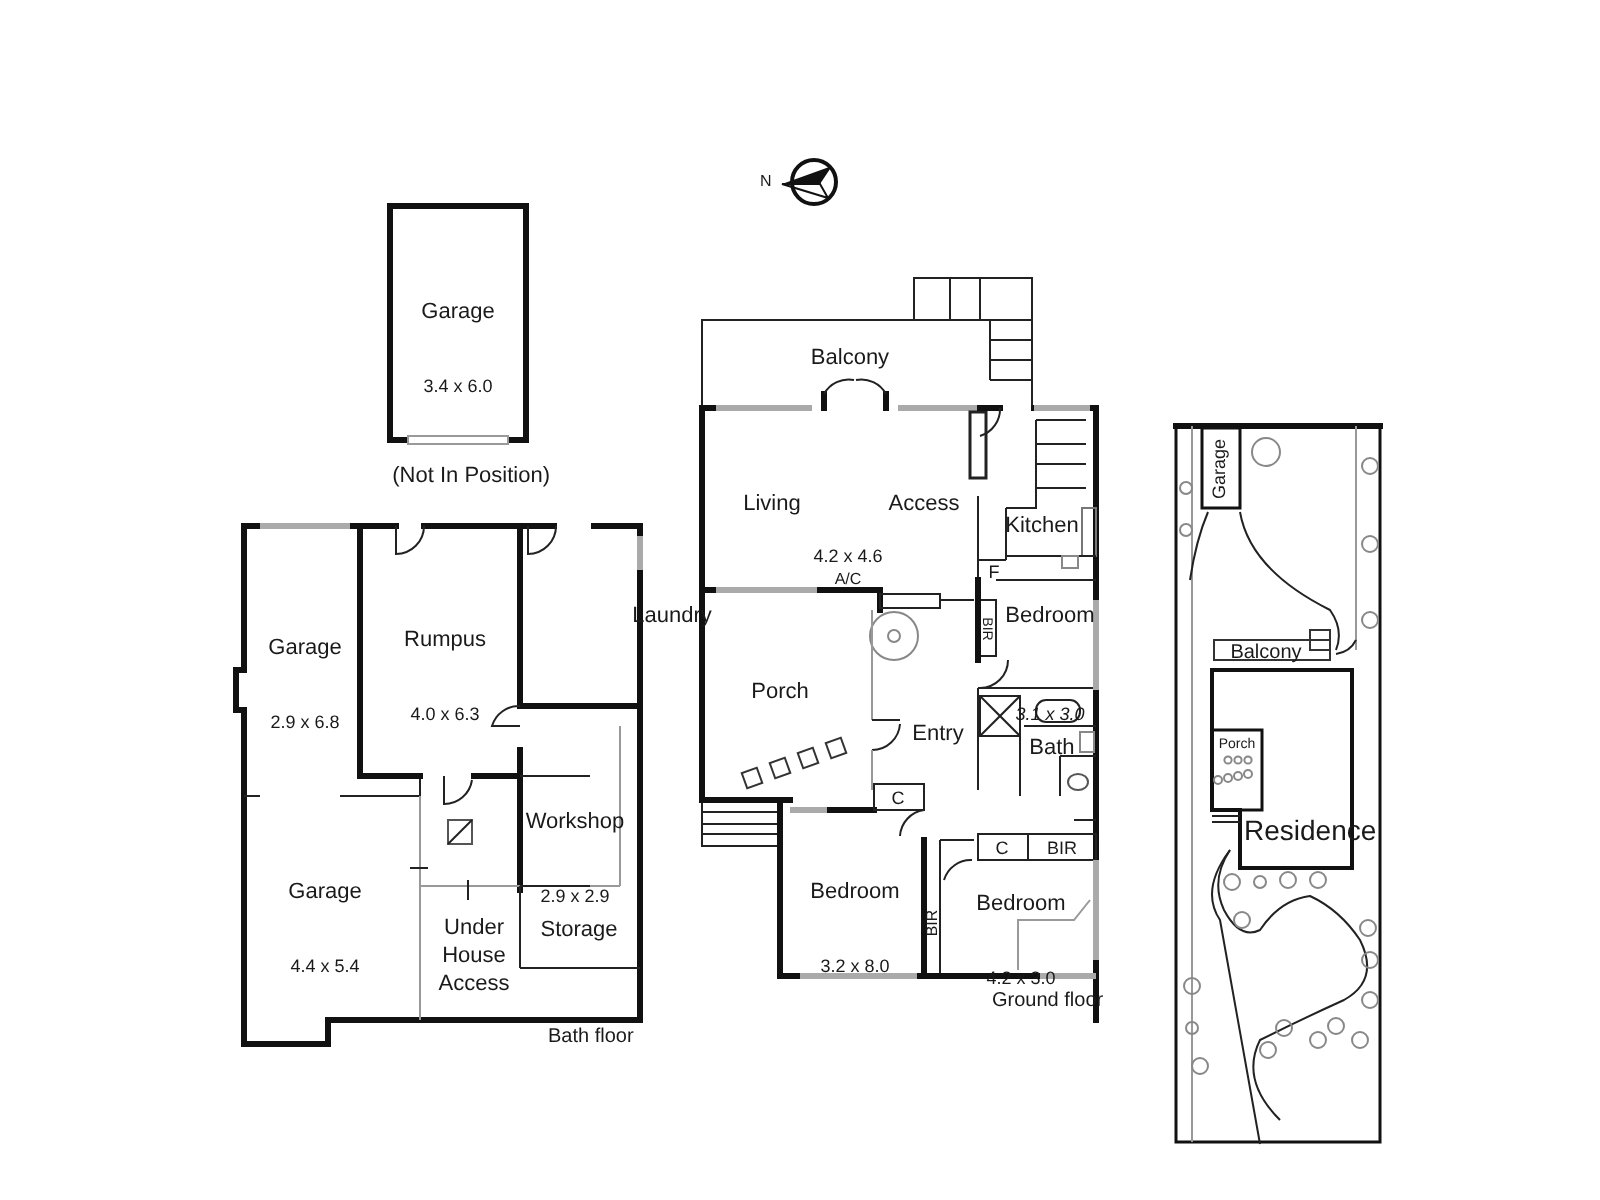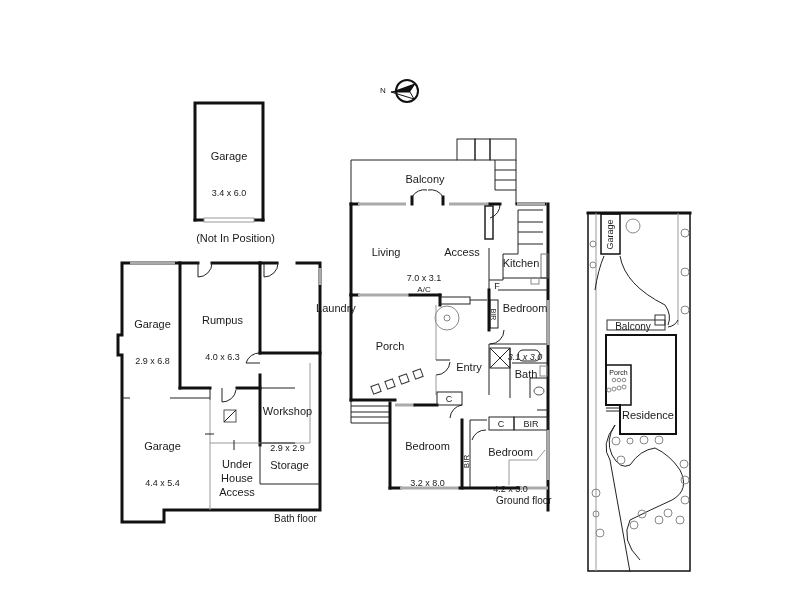--- a/index.html
+++ b/index.html
@@ -242,21 +242,21 @@
 <div class="lbl" style="left:130px;top:440px;width:65px;">Garage</div>
 <div class="lbl dim" style="left:130px;top:453px;width:65px;">4.4 x 5.4</div>
 <div class="lbl" style="left:262px;top:459px;width:55px;">Storage</div>
 <div class="lbl" style="left:212px;top:458px;width:50px;">Under</div>
 <div class="lbl" style="left:212px;top:472px;width:50px;">House</div>
 <div class="lbl" style="left:212px;top:486px;width:50px;">Access</div>
 <div class="floorlbl" style="left:274px;top:513px;">Bath floor</div>
 
 <div class="lbl" style="left:395px;top:173px;width:60px;">Balcony</div>
 <div class="lbl" style="left:366px;top:246px;width:40px;">Living</div>
-<div class="lbl dim" style="left:399px;top:248px;width:50px;">7.0 x 3.1</div>
+<div class="lbl dim" style="left:399px;top:248px;width:50px;">4.2 x 4.6</div>
 <div class="lbl" style="left:442px;top:246px;width:40px;">Access</div>
 <div class="lbl" style="left:500px;top:257px;width:42px;">Kitchen</div>
 <div class="lbl small" style="left:492px;top:280px;width:10px;">F</div>
 <div class="lbl small" style="left:414px;top:283px;width:20px;font-size:8px;">A/C</div>
 <div class="lbl" style="left:502px;top:302px;width:46px;">Bedroom</div>
 <div class="lbl dim" style="left:502px;top:327px;width:46px;font-style:italic;">3.1 x 3.0</div>
 <div class="lbl small" style="left:486px;top:308px;width:14px;font-size:7px;transform:rotate(90deg);">BIR</div>
 <div class="lbl" style="left:370px;top:340px;width:40px;">Porch</div>
 <div class="lbl" style="left:452px;top:361px;width:34px;">Entry</div>
 <div class="lbl" style="left:514px;top:368px;width:24px;">Bath</div>
@@ -266,13 +266,13 @@
 <div class="lbl" style="left:400px;top:440px;width:55px;">Bedroom</div>
 <div class="lbl dim" style="left:400px;top:453px;width:55px;">3.2 x 8.0</div>
 <div class="lbl small" style="left:456px;top:455px;width:20px;font-size:8px;transform:rotate(-90deg);">BIR</div>
 <div class="lbl" style="left:483px;top:446px;width:55px;">Bedroom</div>
 <div class="lbl dim" style="left:483px;top:459px;width:55px;">4.2 x 3.0</div>
 <div class="floorlbl" style="left:496px;top:495px;">Ground floor</div>
 
 <div class="lbl" style="left:590px;top:228px;width:40px;font-size:9px;transform:rotate(-90deg);">Garage</div>
 <div class="lbl" style="left:608px;top:320px;width:50px;font-size:10px;">Balcony</div>
 <div class="lbl" style="left:606px;top:366px;width:25px;font-size:7px;">Porch</div>
-<div class="lbl" style="left:622px;top:409px;width:52px;font-size:11px;">Residence</div>
+<div class="lbl" style="left:622px;top:409px;width:52px;font-size:14px;">Residence</div>
 
 </body></html>

